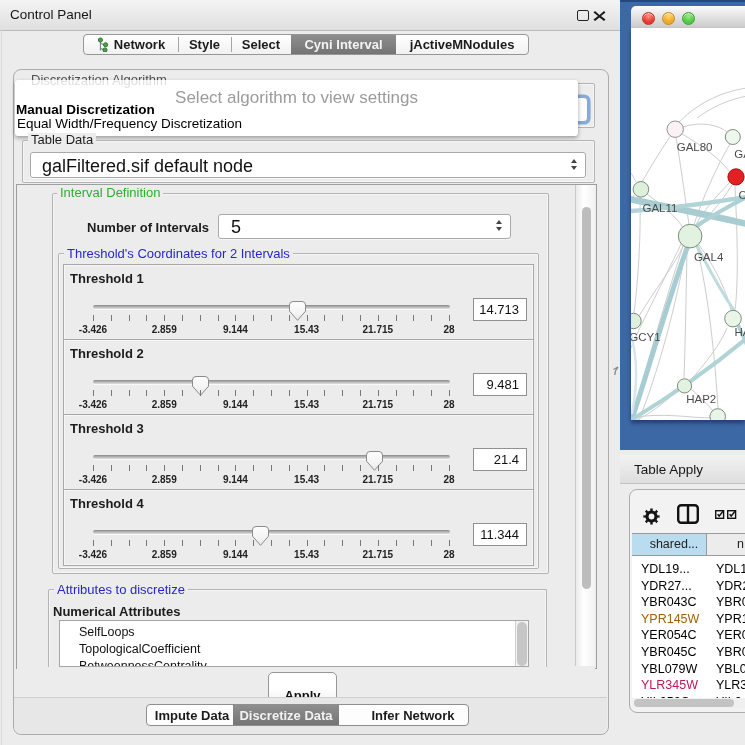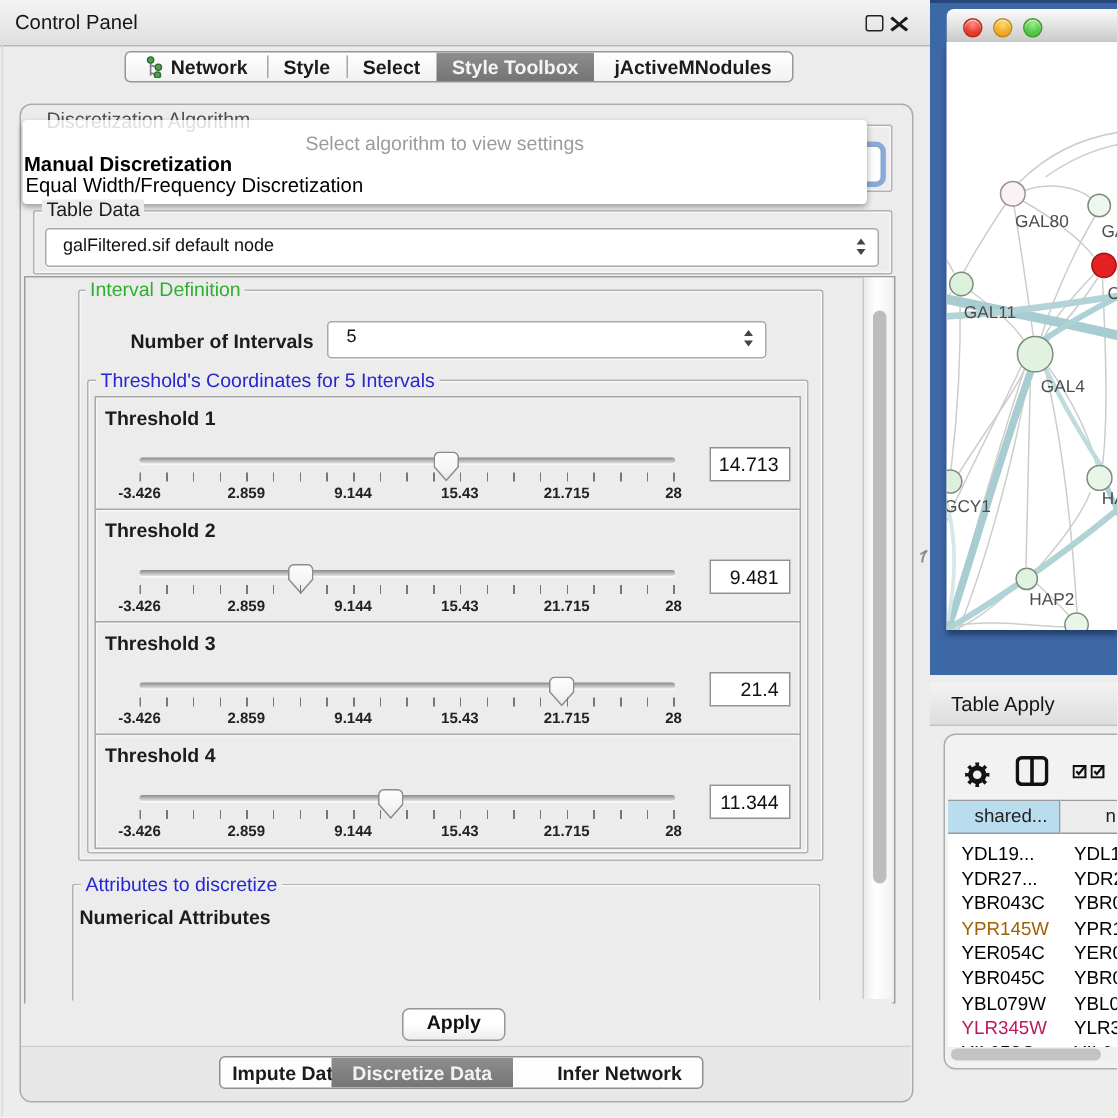--- a/index.html
+++ b/index.html
@@ -2,21 +2,21 @@
 <html><head><meta charset="utf-8"><style>
 html,body{margin:0;padding:0}
 #root{position:relative;width:745px;height:745px;overflow:hidden;
  font-family:"Liberation Sans",sans-serif;background:#ececec;font-size:13px;color:#1c1c1c}
 .abs{position:absolute}
 .gb{position:absolute;border:1px solid #b3b3b3;border-radius:2px;
  box-shadow:inset 0 0 0 1px rgba(255,255,255,.55)}
 .gblab{position:absolute;background:#ececec;padding:0 3px;line-height:13px;font-size:13px}
 .combo{position:absolute;background:#fff;border:1px solid #a9a9a9;border-radius:3px;
  box-shadow:inset 0 1px 0 rgba(255,255,255,.8), 0 1px 0 rgba(255,255,255,.6);
- font-size:12px;color:#111}
+ font-size:18px;color:#111}
 .combo .tx{position:absolute;left:11px;top:3px}
 .arr{position:absolute;right:7px;width:7px}
 .arr:before,.arr:after{content:"";position:absolute;left:0;border-left:3.5px solid transparent;border-right:3.5px solid transparent}
 .arr:before{top:0;border-bottom:4.5px solid #444}
 .arr:after{top:7px;border-top:4.5px solid #444}
 .seg{position:absolute;top:0;height:100%;display:flex;align-items:center;justify-content:center;
  font-weight:bold;font-size:13px;color:#1b1b1b}
 .segdiv{position:absolute;top:2px;bottom:2px;width:1px;background:#a5a5a5}
 .tick{position:absolute;height:6px;width:357px;
  background:repeating-linear-gradient(90deg,#777 0,#777 1px,transparent 1px,transparent 17.8px)}
@@ -43,29 +43,29 @@
       <div class="seg" style="left:0;width:94px"><svg width="12" height="15" viewBox="0 0 12 15" style="margin-right:5px">
           <path d="M3.4 4 L3.4 13.5 M3.4 6.5 C5.5 7 6.5 7.2 8 8.2 M3.4 11.5 L6.5 12.6" stroke="#77808c" stroke-width="1.1" fill="none"></path>
           <circle cx="3.4" cy="3" r="2.1" fill="#4ea04e" stroke="#2f6b2f" stroke-width="0.9"></circle>
           <circle cx="8.6" cy="7.8" r="2.1" fill="#4ea04e" stroke="#2f6b2f" stroke-width="0.9"></circle>
           <circle cx="8.0" cy="13" r="2.1" fill="#4ea04e" stroke="#2f6b2f" stroke-width="0.9"></circle>
         </svg>Network</div>
       <div class="segdiv" style="left:94px"></div>
       <div class="seg" style="left:94px;width:53px">Style</div>
       <div class="segdiv" style="left:147px"></div>
       <div class="seg" style="left:147px;width:60px">Select</div>
-      <div class="seg" style="left:207px;width:105px;background:linear-gradient(#8e8e8e,#747474);color:#f4f4f4">Style Toolbox</div>
+      <div class="seg" style="left:207px;width:105px;background:linear-gradient(#8e8e8e,#747474);color:#f4f4f4">Cyni Interval</div>
       <div class="seg" style="left:312px;width:132px">jActiveMNodules</div>
     </div>
     <div class="abs" style="left:13px;top:69px;width:594px;height:664px;border:1px solid #ababab;border-radius:8px;background:#ececec"></div>
     <div class="gb" style="left:22px;top:83px;width:571px;height:43px"></div>
     <div class="gblab" style="left:28px;top:73px;color:#4f4f4f">Discretization Algorithm</div>
     <div class="abs" style="left:480px;top:97px;width:106px;height:23px;background:#fdfdfd;border:1px solid #8aa6c8;border-radius:4px;box-shadow:0 0 0 2.6px rgba(100,150,210,.75)"></div>
     <div class="abs" style="left:15px;top:80px;width:563px;height:56px;background:#ffffff;border-radius:3px;box-shadow:0 2px 4px rgba(0,0,0,.35)"></div>
-    <div class="abs" style="left:15px;top:88px;width:563px;text-align:center;color:#9b9b9b;font-size:13px">Select algorithm to view settings</div>
+    <div class="abs" style="left:15px;top:88px;width:563px;text-align:center;color:#9b9b9b;font-size:17px">Select algorithm to view settings</div>
     <div class="abs" style="left:16px;top:102px;font-weight:bold;font-size:13.5px;color:#000">Manual Discretization</div>
     <div class="abs" style="left:17px;top:116px;font-size:13.5px;color:#000">Equal Width/Frequency Discretization</div>
     <div class="abs" style="left:15px;top:80px;width:400px;height:12px;overflow:hidden">
       <div style="position:absolute;left:13px;top:-7px;font-size:13px;color:#dedede;background:transparent;padding:0 3px">Discretization Algorithm</div>
     </div>
     <div class="gb" style="left:22px;top:140px;width:571px;height:41px"></div>
     <div class="gblab" style="left:28px;top:133px">Table Data</div>
     <div class="combo" style="left:30px;top:152px;width:554px;height:24px">
       <span class="tx">galFiltered.sif default node</span>
       <span class="arr" style="top:6px"></span>
@@ -74,21 +74,21 @@
     <div class="abs" style="left:575px;top:185px;width:19px;height:481px;background:linear-gradient(90deg,#eaeaea,#ffffff 40%,#f2f2f2);border-left:1px solid #c9c9c9"></div>
     <div class="abs" style="left:582px;top:207px;width:9px;height:382px;background:#bdbdbd;border-radius:4.5px"></div>
     <div class="gb" style="left:52px;top:193px;width:495px;height:379px"></div>
     <div class="gblab" style="left:57px;top:186px;color:#2fae2f">Interval Definition</div>
     <div class="abs" style="left:87px;top:220px;font-weight:bold">Number of Intervals</div>
     <div class="combo" style="left:218px;top:214px;width:291px;height:23px">
       <span class="tx" style="left:12px;top:2px">5</span>
       <span class="arr" style="top:5px"></span>
     </div>
     <div class="gb" style="left:58px;top:253px;width:479px;height:314px"></div>
-    <div class="gblab" style="left:64px;top:247px;color:#2626cf">Threshold's Coordinates for 5 Intervals</div>
+    <div class="gblab" style="left:64px;top:247px;color:#2626cf">Threshold's Coordinates for 2 Intervals</div>
     <div class="thr" style="top:264px">
       <b>Threshold 1</b>
       <div class="track"></div>
       <svg class="thumb" style="left:225.10000000000002px" width="17" height="20" viewBox="0 0 17 20">
         <defs>
           <linearGradient id="tg" x1="0" y1="0" x2="0" y2="1">
             <stop offset="0" stop-color="#fdfdfd"></stop>
             <stop offset=".6" stop-color="#f4f4f4"></stop>
             <stop offset="1" stop-color="#e8e8e8"></stop>
           </linearGradient>
@@ -166,27 +166,34 @@
       <div class="tlab" style="left:100.2px;top:59px">2.859</div>
       <div class="tlab" style="left:171.4px;top:59px">9.144</div>
       <div class="tlab" style="left:242.6px;top:59px">15.43</div>
       <div class="tlab" style="left:313.8px;top:59px">21.715</div>
       <div class="tlab" style="left:385.0px;top:59px">28</div>
       <div class="vbox" style="left:409px;top:33px;width:54px;height:23px">11.344</div>
     </div>
     <div class="gb" style="left:48px;top:589px;width:497px;height:90px;border-bottom:none"></div>
     <div class="gblab" style="left:54px;top:583px;color:#2626cf">Attributes to discretize</div>
     <div class="abs" style="left:53px;top:604px;font-weight:bold">Numerical Attributes</div>
+    <div class="abs" style="left:59px;top:620px;width:470px;height:47px;background:#fff;border:1px solid #a5a5a5;box-sizing:border-box;overflow:hidden">
+      <div class="itm" style="top:4px">SelfLoops</div>
+      <div class="itm" style="top:21px">TopologicalCoefficient</div>
+      <div class="itm" style="top:38px">BetweennessCentrality</div>
+      <div style="position:absolute;right:0;top:0;width:12px;height:100%;background:#f2f2f2;border-left:1px solid #d0d0d0"></div>
+      <div style="position:absolute;right:1px;top:1px;width:10px;height:44px;background:#c6c6c6;border-radius:5px"></div>
+    </div>
     <div class="abs" style="left:17px;top:667px;width:578px;height:30px;background:#ececec"></div>
-    <div class="abs" style="left:268px;top:672px;width:67px;height:19px;background:linear-gradient(#ffffff,#ffffff 45%,#ededed);border:1px solid #979797;border-radius:5px;text-align:center;font-weight:bold;padding-top:1px;color:#111">Apply</div>
+    <div class="abs" style="left:268px;top:672px;width:67px;height:19px;background:linear-gradient(#ffffff,#ffffff 45%,#ededed);border:1px solid #979797;border-radius:5px;text-align:center;font-weight:bold;padding-top:15px;color:#111">Apply</div>
     <div class="abs" style="left:14px;top:697px;width:593px;height:36px;background:#e7e7e7;border-top:1px solid #cfcfcf;border-radius:0 0 8px 8px"></div>
     <div class="abs" style="left:146px;top:704px;width:321px;height:20px;background:#fdfdfd;border:1px solid #8f8f8f;border-radius:4px;overflow:hidden">
       <div class="seg" style="left:0;width:90px">Impute Data</div>
       <div class="segdiv" style="left:90px"></div>
-      <div class="seg" style="left:74px;width:121px;background:linear-gradient(#8e8e8e,#757575);color:#f2f2f2">Discretize Data</div>
+      <div class="seg" style="left:86px;width:106px;background:linear-gradient(#8e8e8e,#757575);color:#f2f2f2">Discretize Data</div>
       <div class="seg" style="left:211px;width:110px">Infer Network</div>
     </div>
     <svg class="abs" style="left:612px;top:366px" width="8" height="10" viewBox="0 0 8 10">
       <path d="M6 1 C 4 3 3 5 2.8 9" stroke="#8a8a8a" stroke-width="1.3" fill="none"></path>
       <path d="M6 1 L1.5 3.5" stroke="#8a8a8a" stroke-width="1.2" fill="none"></path>
     </svg>
     <div class="abs" style="left:620px;top:0;width:125px;height:450px;background:#3d68a6"></div>
     <div class="abs" style="left:620px;top:0;width:125px;height:2px;background:#27477c"></div>
     <div class="abs" style="left:631px;top:6px;width:114px;height:22px;background:linear-gradient(#fbfbfb,#c9c9c9);border-bottom:1px solid #8a8a8a;border-radius:5px 0 0 0"></div>
     <div class="abs" style="left:642px;top:12px;width:11px;height:11px;border-radius:50%;background:radial-gradient(circle at 50% 30%,#ff8f8a 0%,#e8382c 60%);border:1px solid #b52e20;box-shadow:inset 0 1px 1px rgba(255,255,255,.7)"></div>

